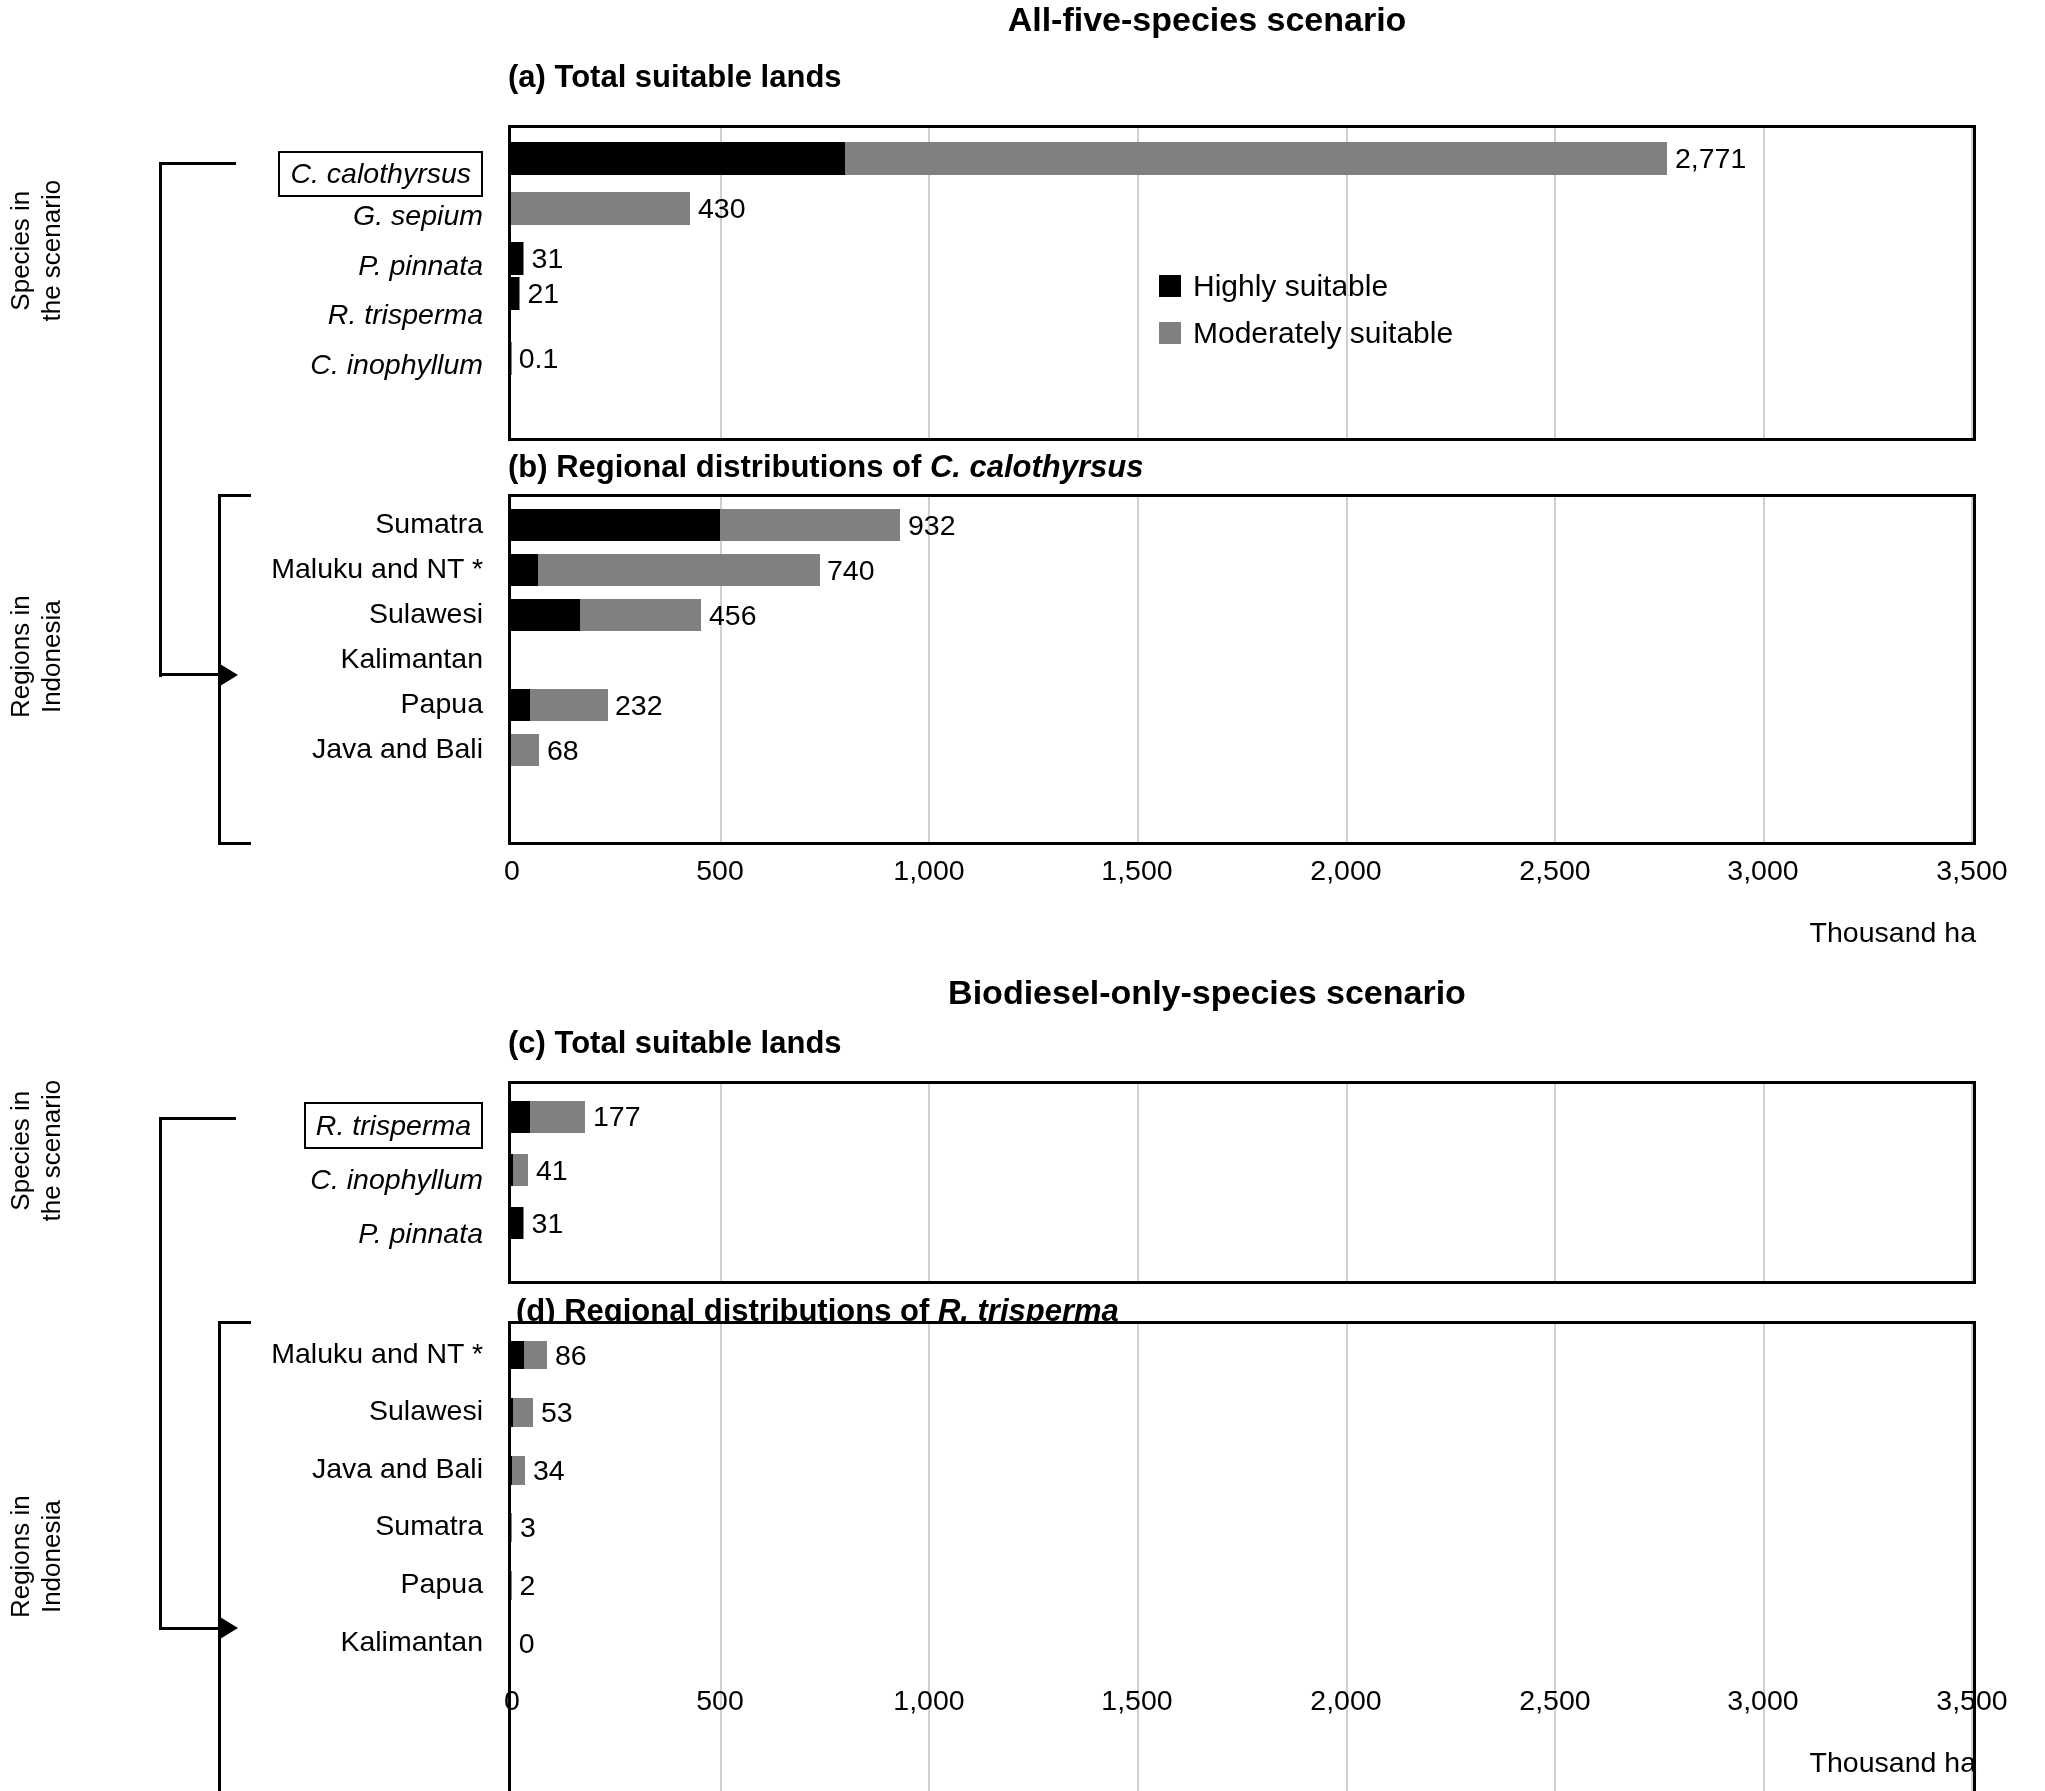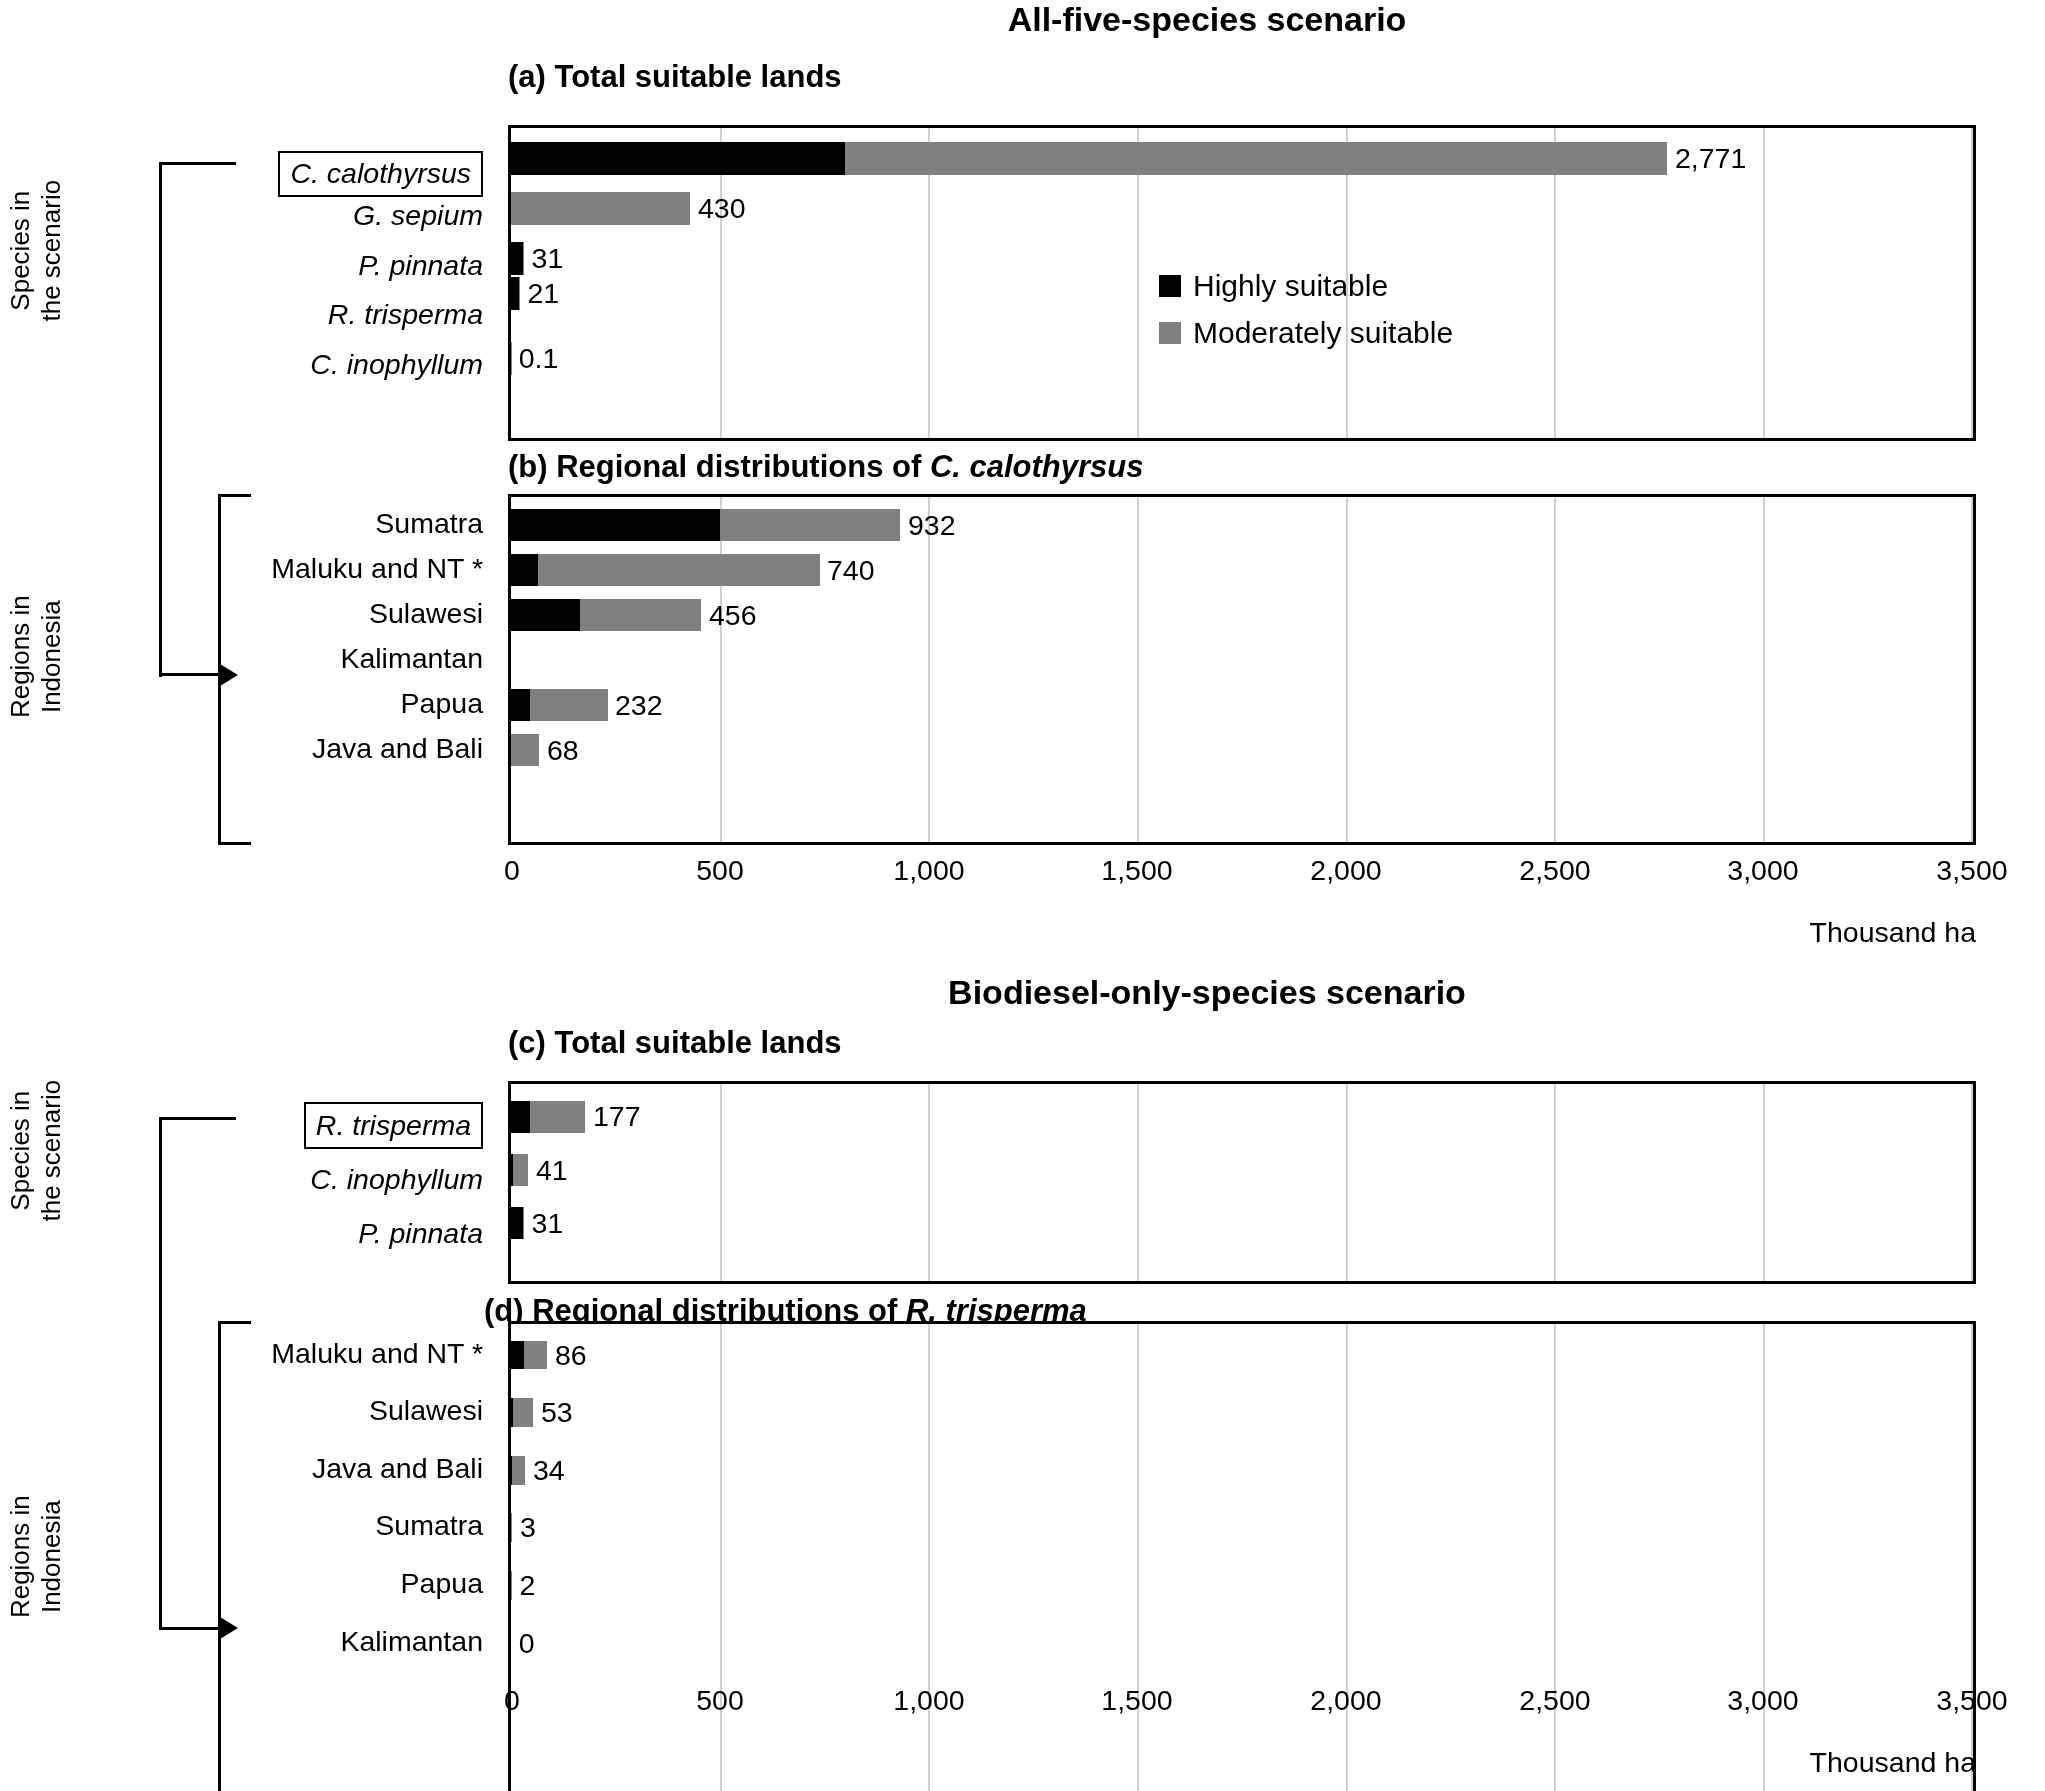--- a/index.html
+++ b/index.html
@@ -319,21 +319,21 @@
       <div class="seg mod" style="left: 1.7px; width: 15.4px;"></div>
       <div class="bar-value" style="left: 25px; top: 1.6px;">41</div>
     </div>
     <div class="bar-row" style="top: 123px; height: 32px; width: 1460px;">
       <div class="seg high" style="left: 0px; width: 11.7px;"></div>
       <div class="seg mod" style="left: 11.7px; width: 1.3px;"></div>
       <div class="bar-value" style="left: 20.6px; top: 1.6px;">31</div>
     </div>
   </div>
 
-<div class="panel-caption abs" style="left:484px; top:1293px;">
+<div class="panel-caption abs" style="left:516px; top:1293px;">
   <span>(d) Regional distributions of </span><span class="sp">R. trisperma</span>
 </div>
 
 <div class="side-title abs" style="left:-63px; top:1526px; width:198px;">
   <div>Regions in</div>
   <div>Indonesia</div>
 </div>
 
 <div class="cat-col abs" style="left:209px; top:1321px; width:274px; height:483px;">
   <div class="cat-label" style="top:17.6px;">Maluku and NT *</div>

